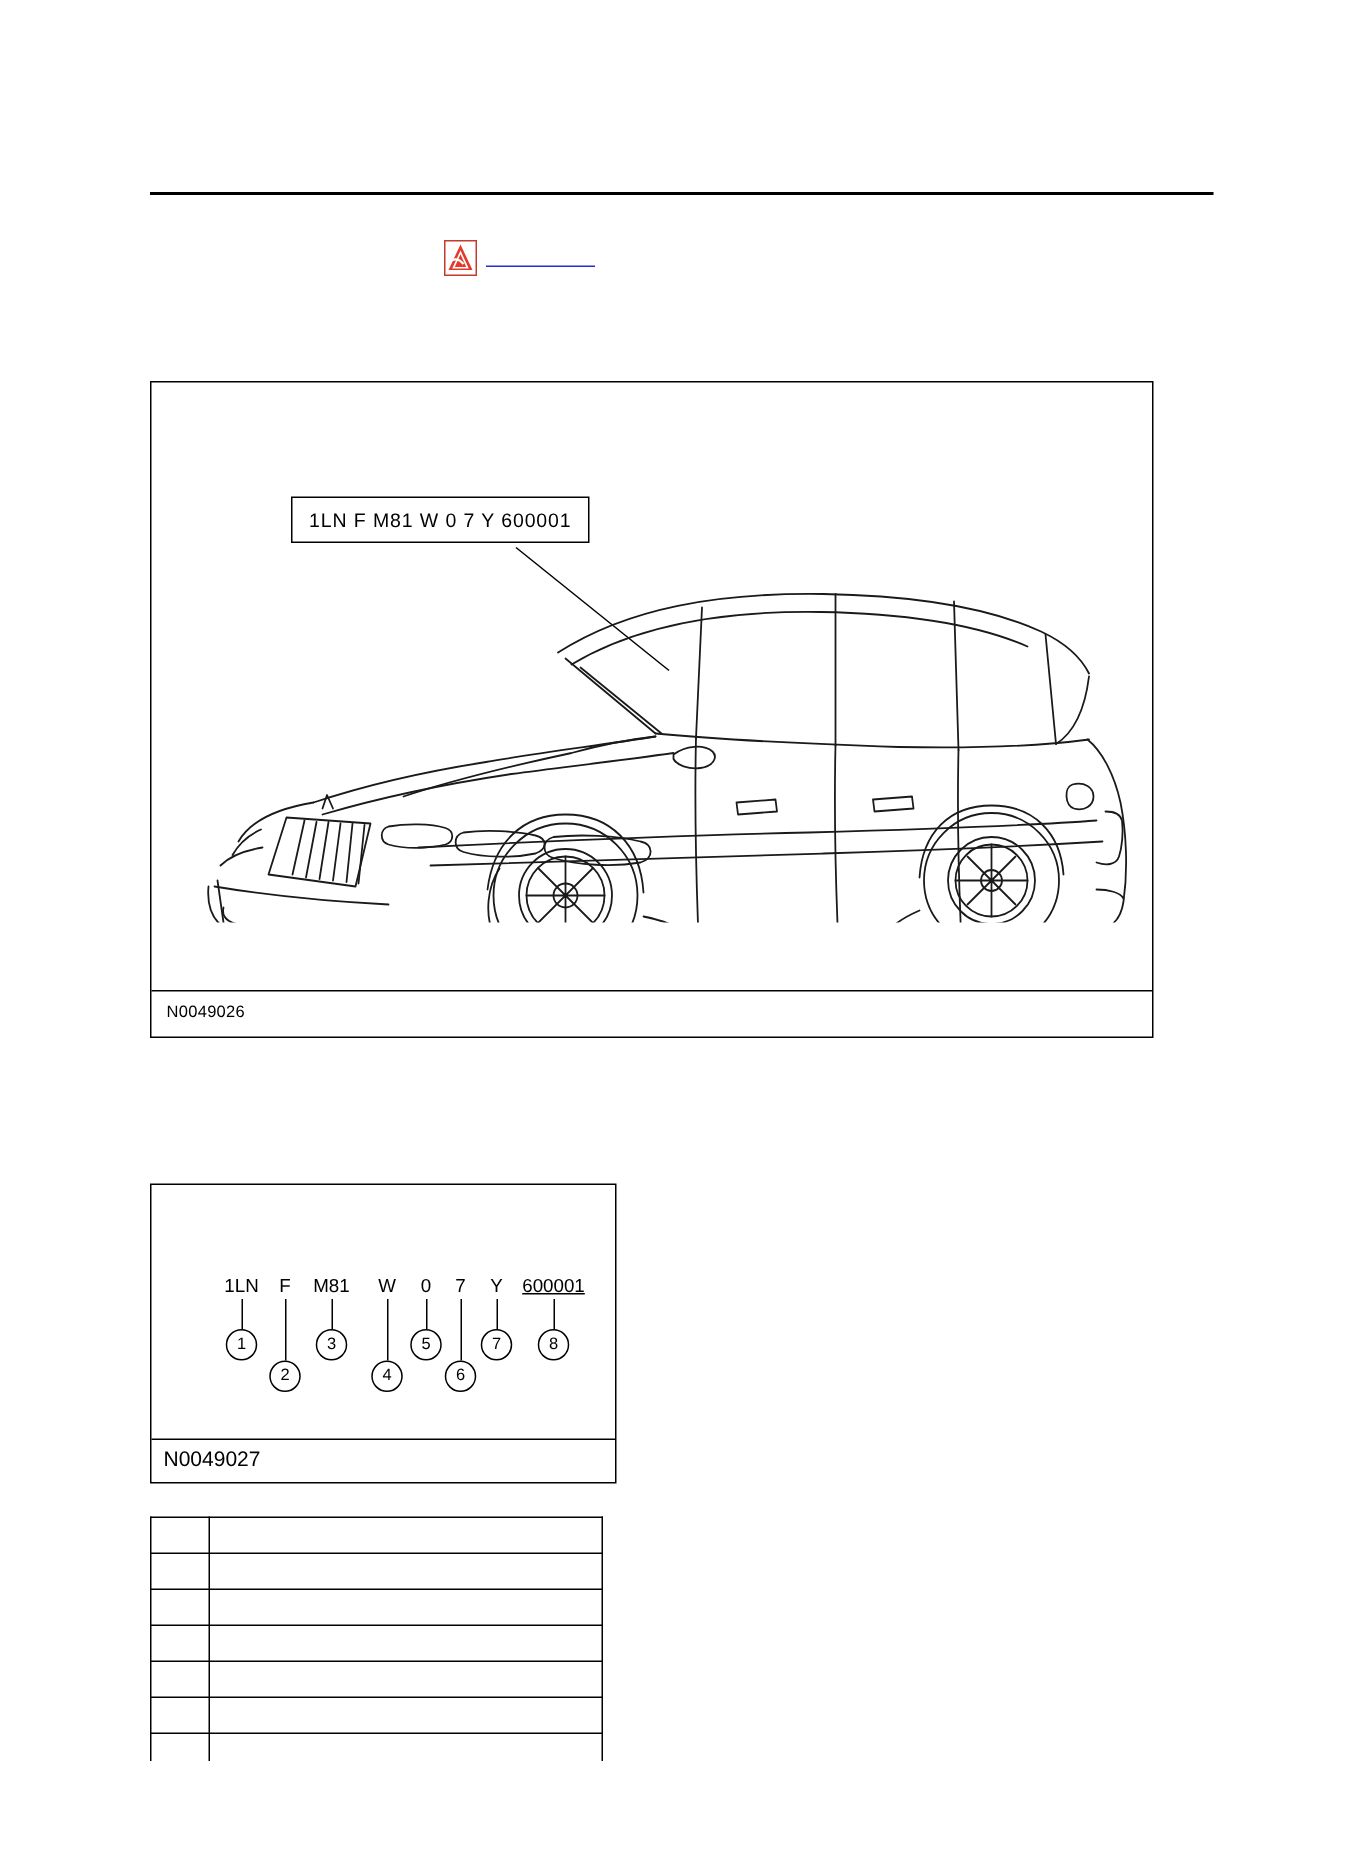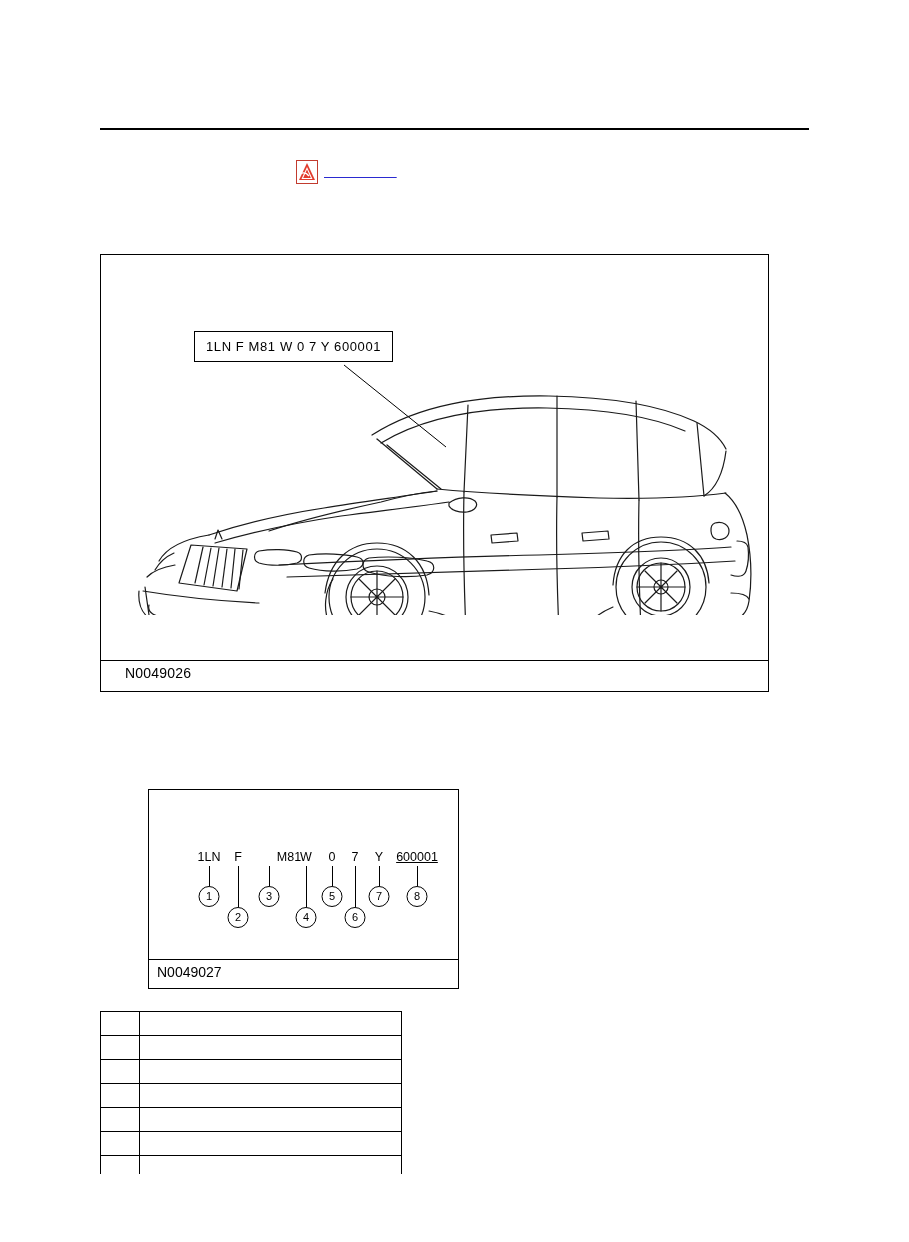--- a/index.html
+++ b/index.html
@@ -60,23 +60,23 @@
     left: 100px;
     top: 254px;
     width: 669px;
     height: 438px;
     border: 1px solid #000;
     box-sizing: border-box;
     background: #fff;
   }
   .fig1-caption {
     position: absolute;
-    left: 24px;
+    left: 10px;
     bottom: 10px;
-    font-size: 14px;
+    font-size: 11px;
     color: #000;
     letter-spacing: 0.2px;
   }
   .fig1-rule {
     position: absolute;
     left: 0;
     bottom: 30px;
     width: 100%;
     height: 1px;
     background: #000;
@@ -109,21 +109,20 @@
   
   .fig2 {
     position: absolute;
     left: 100px;
     top: 789px;
     width: 311px;
     height: 200px;
     border: 1px solid #000;
     box-sizing: border-box;
     background: #fff;
-    margin-left: 48px;
   }
   .fig2-caption {
     position: absolute;
     left: 8px;
     bottom: 8px;
     font-size: 14px;
   }
   .fig2-rule {
     position: absolute;
     left: 0;
@@ -315,21 +314,21 @@
 
     <div class="fig1-rule"></div>
     <div class="fig1-caption">N0049026</div>
   </div>
 
   <div class="fig2">
     <div class="vin-diagram">
 
       <div class="vin-seg" style="left:60px; top:60px;">1LN</div>
       <div class="vin-seg" style="left:89px; top:60px;">F</div>
-      <div class="vin-seg" style="left:120px; top:60px;padding-left:40px;">M81</div>
+      <div class="vin-seg" style="left:120px; top:60px;">M81</div>
       <div class="vin-seg" style="left:157px; top:60px;">W</div>
       <div class="vin-seg" style="left:183px; top:60px;">0</div>
       <div class="vin-seg" style="left:206px; top:60px;">7</div>
       <div class="vin-seg" style="left:230px; top:60px;">Y</div>
       <div class="vin-seg" style="left:268px; top:60px;text-decoration:underline;">600001</div>
 
       <div class="vin-stem" style="left:60px; top:76px; height:20px;"></div>
       <div class="vin-stem" style="left:89px; top:76px; height:41px;"></div>
       <div class="vin-stem" style="left:120px; top:76px; height:20px;"></div>
       <div class="vin-stem" style="left:157px; top:76px; height:41px;"></div>

